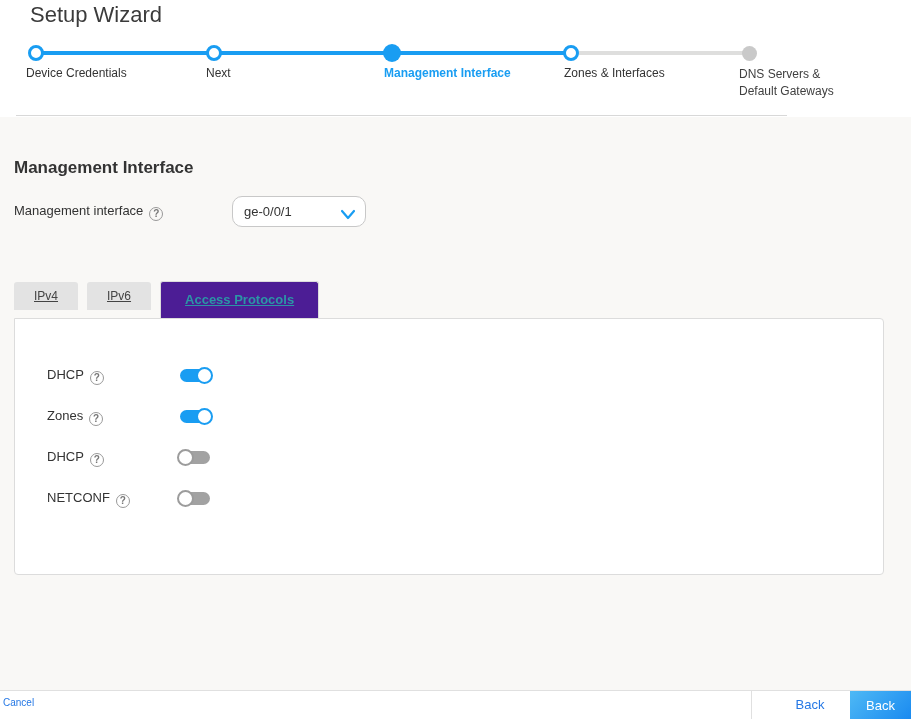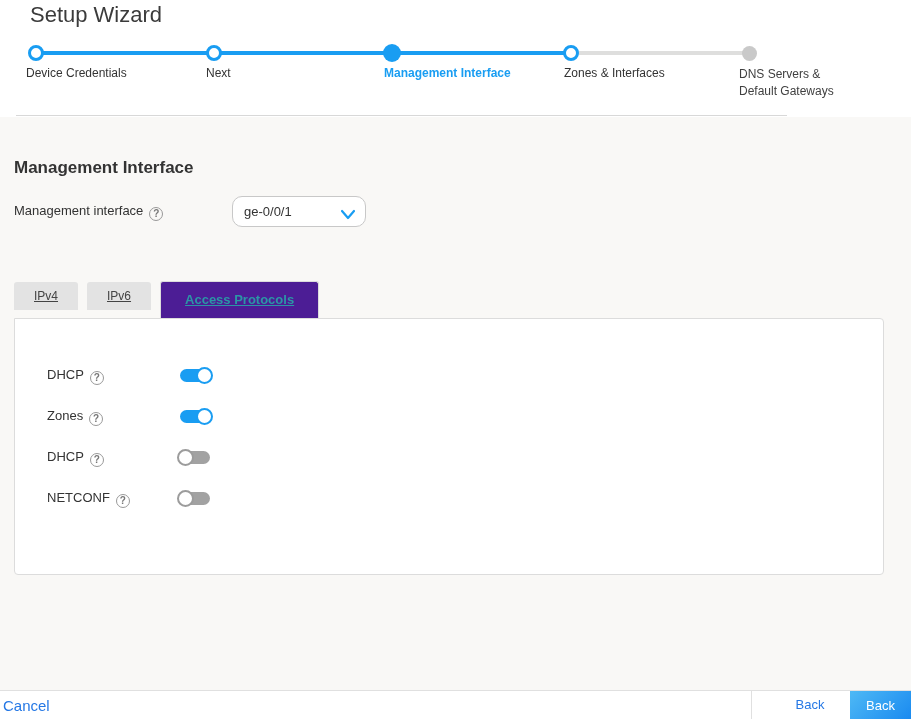--- a/index.html
+++ b/index.html
@@ -52,21 +52,21 @@
 
   
   .toggle { position:relative; width:30px; height:13px; border-radius:7px; background:#199df2; cursor:pointer; }
   .toggle .knob { position:absolute; top:-2px; right:-3px; width:17px; height:17px; border-radius:50%;
                   background:#fff; border:2px solid #199df2; }
   .toggle.off { background:#a2a2a2; }
   .toggle.off .knob { right:auto; left:-3px; border-color:#9c9c9c; }
 
   
   .footer { position:absolute; left:0; bottom:0; width:911px; height:29px; background:#fff; border-top:1px solid #e0e0e0; }
-  .cancel-link { position:absolute; left:3px; top:6px; font-size:15px; color:#2578e5; cursor:pointer; }
+  .cancel-link { position:absolute; left:3px; top:6px; font-size:10px; color:#2578e5; cursor:pointer; }
   .back-section { position:absolute; left:751px; top:0; width:117px; height:28px; border-left:1px solid #e0e0e0;
                   text-align:center; }
   .back-link { display:inline-block; margin-top:6px; font-size:13px; color:#2578e5; cursor:pointer; }
   .next-button { position:absolute; right:0; top:0; width:61px; height:28px; border:none; cursor:pointer;
                  background:linear-gradient(135deg,#4eb9f5 0%,#1a8af0 100%); color:#fff; font-size:13px;
                  font-family:"Liberation Sans", sans-serif; }
 </style>
 </head>
 <body>
 

